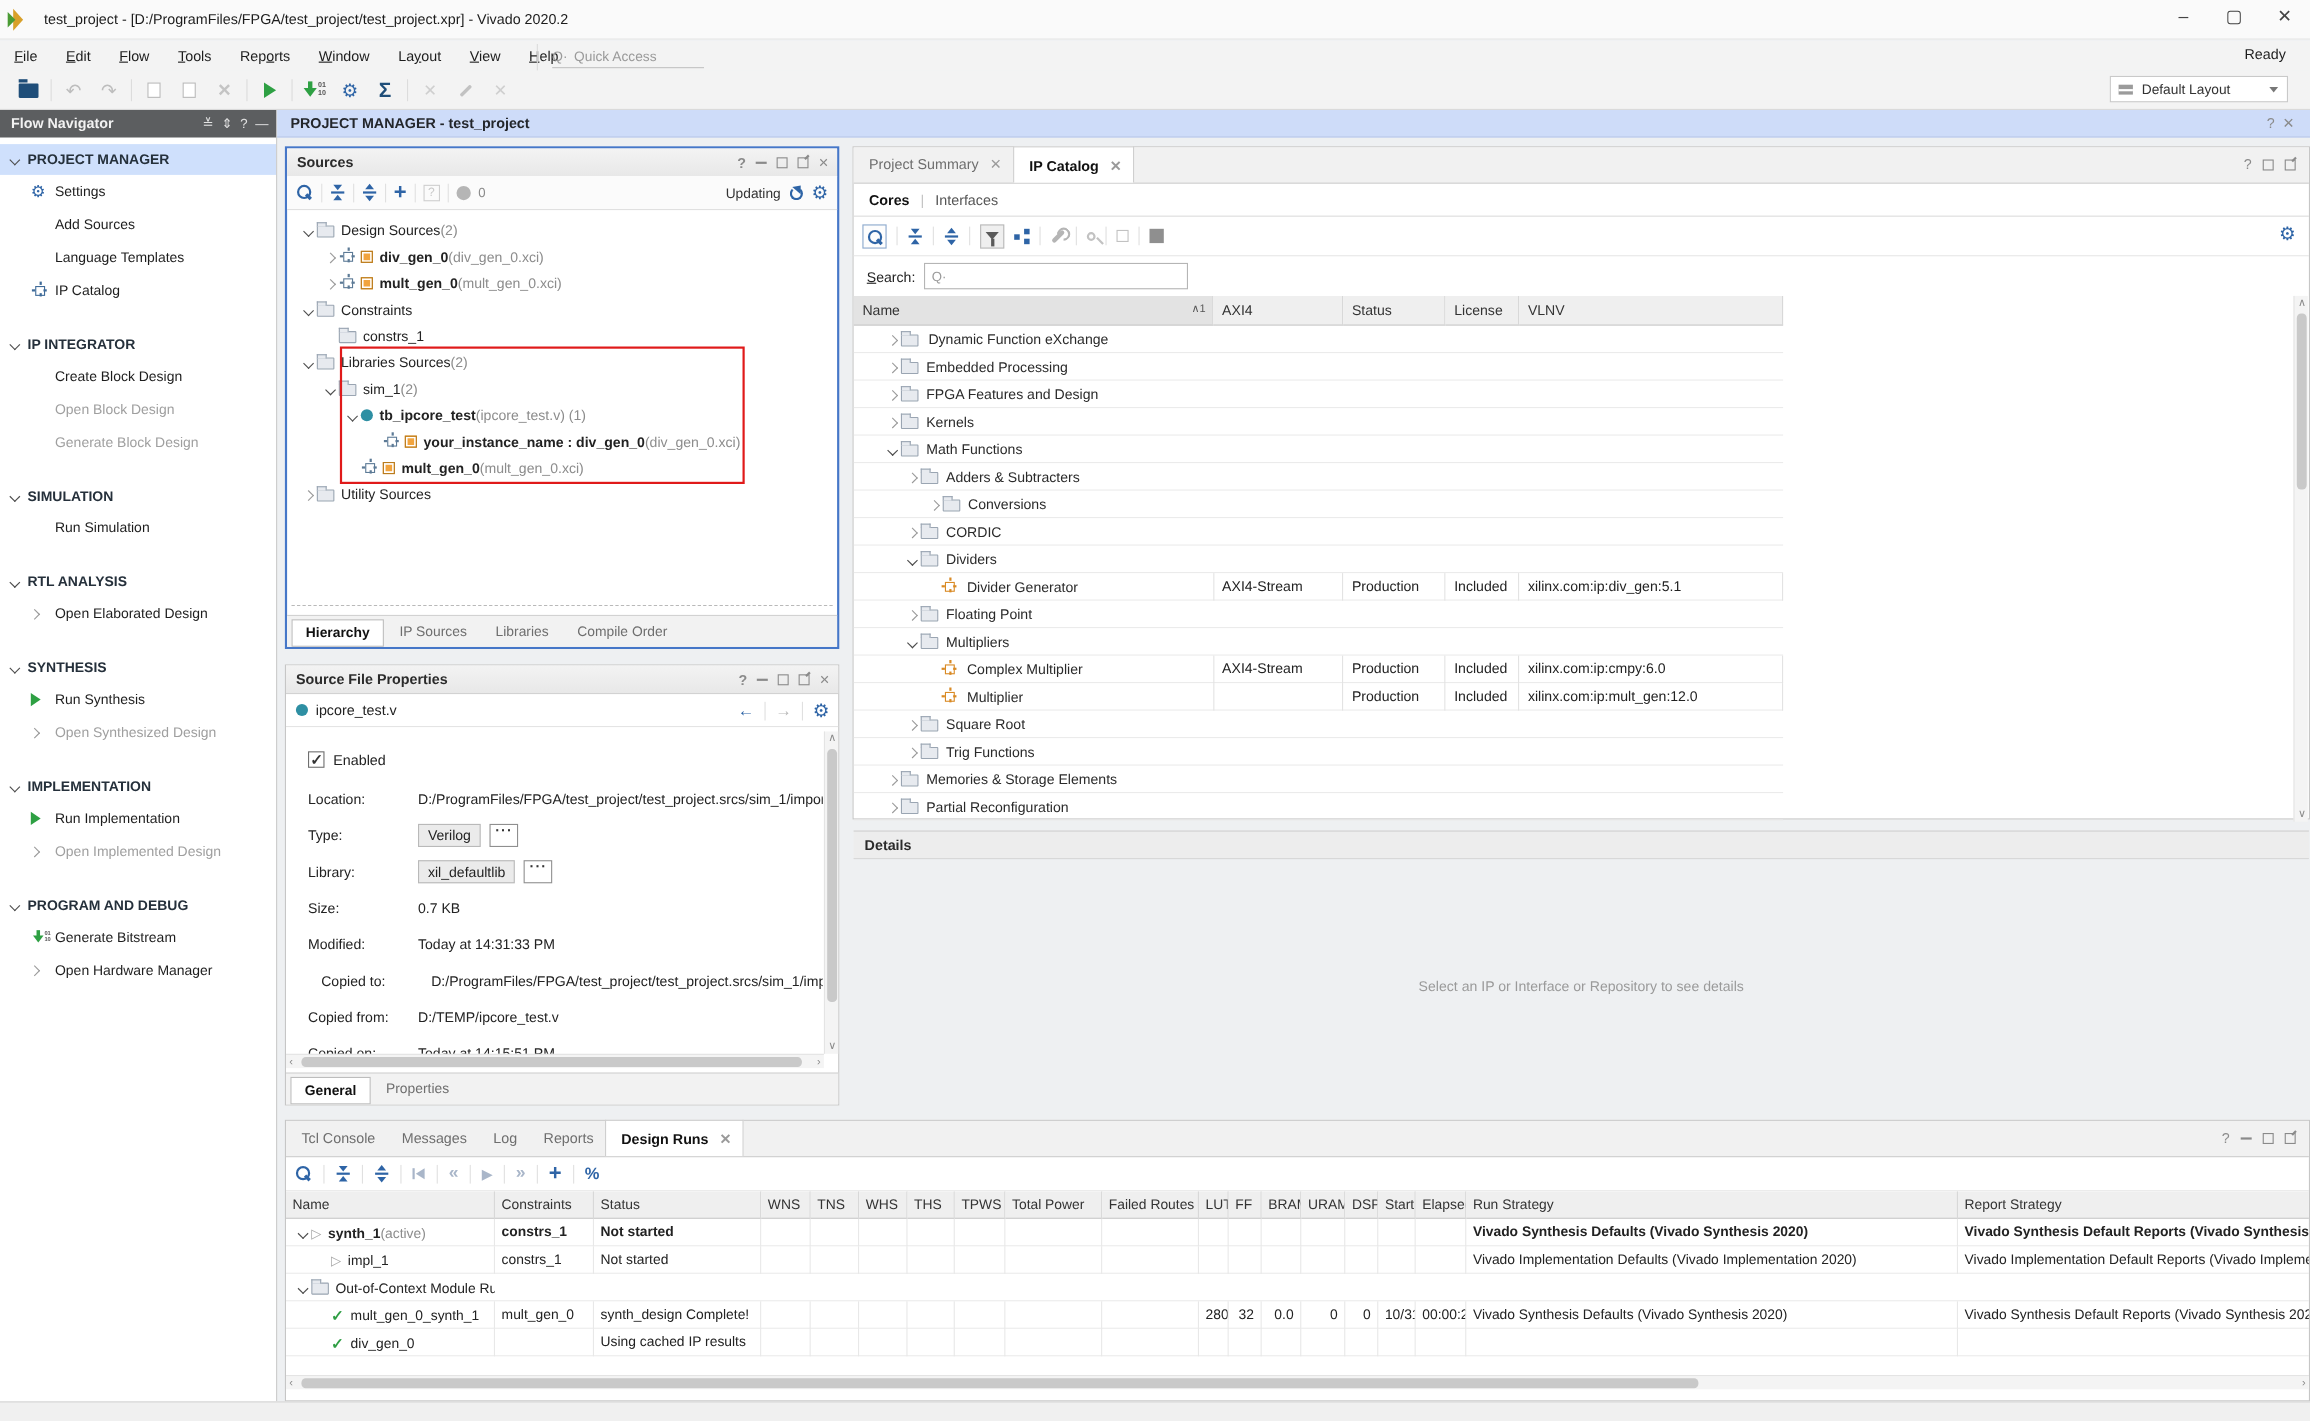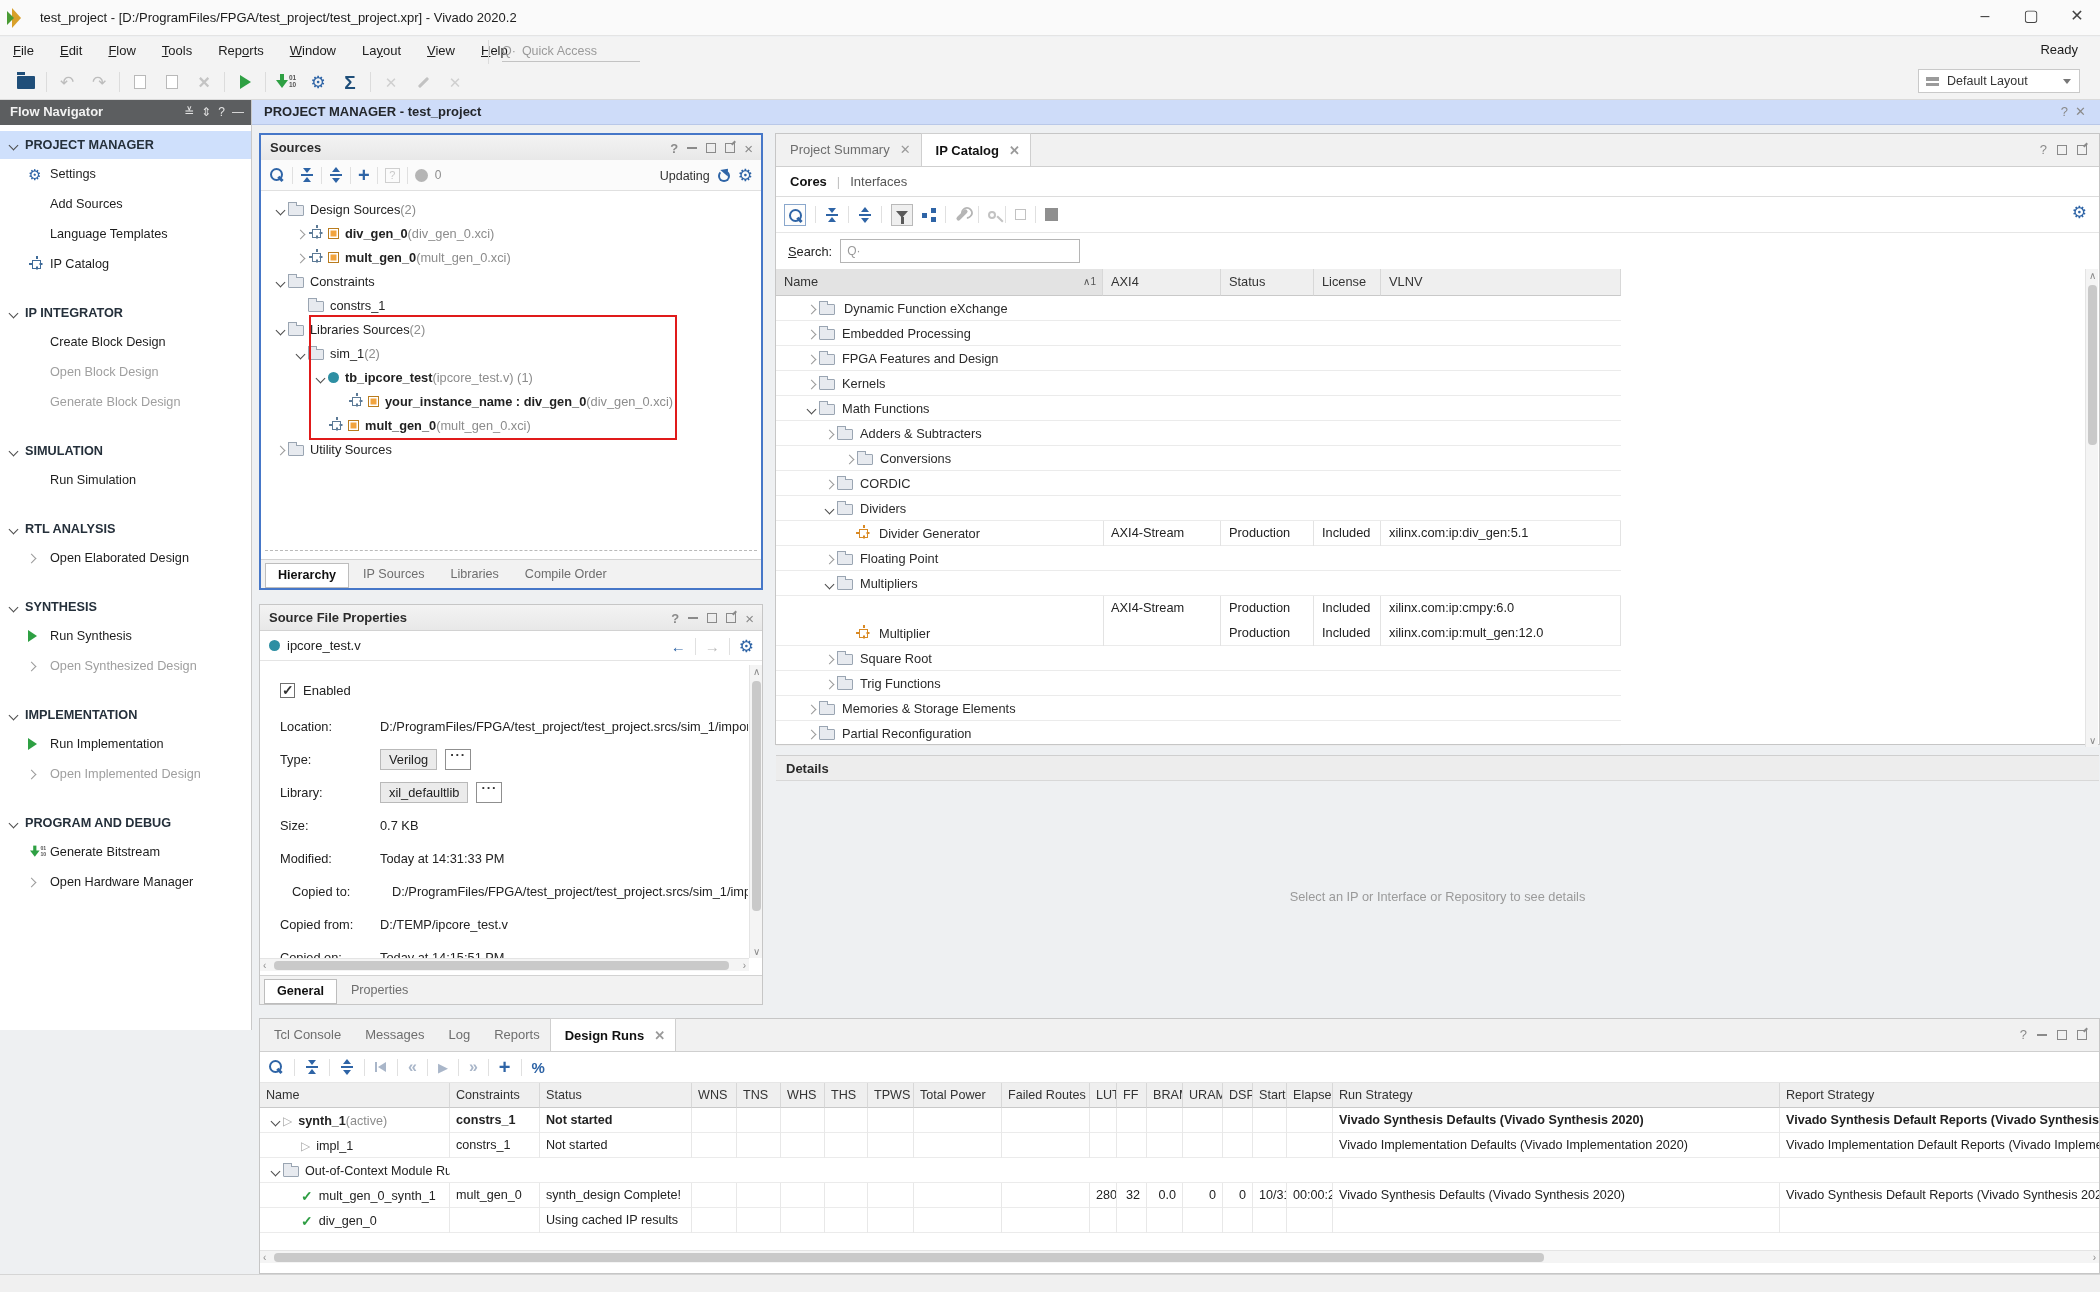--- a/index.html
+++ b/index.html
@@ -85,21 +85,21 @@
   .ic-first::after{content:"";position:absolute;left:3px;top:1px;border-top:5px solid transparent;border-bottom:5px solid transparent;border-right:8px solid #a9b6c9}
   .ic-dash{width:10px;height:2px;background:#8a8a8a}
   .ic-sqr{width:10px;height:10px;border:1.5px solid #8a8a8a}
   .ic-float{width:10px;height:10px;border:1.5px solid #8a8a8a}
   .ic-float::after{content:"";position:absolute;right:-2px;top:-2px;width:5px;height:2px;background:#8a8a8a;transform:rotate(-45deg)}
   .ic-pen{width:13px;height:3px;background:#c2c2c2;border-radius:1px;transform:rotate(-45deg)}
   .cbx{display:inline-block;width:15px;height:15px;border:1px solid #6f6f6f;background:#fff;position:relative;vertical-align:middle}
   .cbx.checked::after{content:"✓";position:absolute;left:1px;top:-2px;font-size:14px;font-weight:bold;color:#333}
 
   
-  #flownav{position:absolute;left:0;top:100px;width:252px;height:930px;background:#fff;border-right:1px solid #c9c9c9}
+  #flownav{position:absolute;left:0;top:100px;width:252px;height:1174px;background:#fff;border-right:1px solid #c9c9c9}
   #fn-head{position:absolute;left:0;top:0;width:100%;height:25px;background:#5c5e60;color:#f2f2f2;font-weight:bold;font-size:13px;line-height:24px;padding-left:10px}
   #fn-head .hic{float:right;margin:6px 7px 0 0;color:#e3e3e3;font-size:12px;font-weight:normal;line-height:12px}
   #fn-body{position:absolute;left:0;top:25px;width:100%;bottom:0;overflow:hidden;padding-top:6px}
   .fn-sec{margin-bottom:20px}
   .fn-sec-head{height:28px;display:flex;align-items:center;padding-left:10px;font-weight:bold;color:#25303b;font-size:12.7px}
   .fn-sec-head .chev{margin-right:9px}
   .fn-sec-head.sel{background:#cfe0fc}
   .fn-item{height:30px;display:flex;align-items:center;padding-left:28px;font-size:12.7px;color:#1d1d1d}
   .fn-item .islot{width:22px;display:inline-flex;justify-content:flex-start;flex:none}
   .fn-item.disabled{color:#9f9f9f}
@@ -707,20 +707,25 @@
         <div style="position: absolute; top: 252px; left: 327px; width: 1px; height: 25px; background: rgb(227, 227, 227);"></div>
         <div class="ipc-row" style="top: 277px; width: 845px; padding-left: 46px;">
           <span class="chevslot"><span class="chev right"></span></span>
           <span class="ic ic-folder"></span>
           <span class="lbl" style="margin-left: 7px;">Floating Point</span>
         </div>
         <div class="ipc-row" style="top: 302px; width: 845px; padding-left: 46px;">
           <span class="chevslot"><span class="chev down"></span></span>
           <span class="ic ic-folder"></span>
           <span class="lbl" style="margin-left: 7px;">Multipliers</span>
+        </div>
+        <div class="ipc-row" style="top: 327px; width: 845px; padding-left: 64px;">
+          <span class="chevslot"></span>
+          <span class="ic ic-ip orange"></span>
+          <span class="lbl" style="margin-left: 7px;">Complex Multiplier</span>
         </div>
         <div class="ipc-cell" style="left: 327px; width: 118px; top: 327px;">AXI4-Stream</div>
         <div class="ipc-cell" style="left: 445px; width: 93px; top: 327px;">Production</div>
         <div class="ipc-cell" style="left: 538px; width: 67px; top: 327px;">Included</div>
         <div class="ipc-cell" style="left: 605px; width: 240px; top: 327px;">xilinx.com:ip:cmpy:6.0</div>
         <div style="position: absolute; top: 327px; left: 327px; width: 1px; height: 25px; background: rgb(227, 227, 227);"></div>
         <div class="ipc-row" style="top: 352px; width: 845px; padding-left: 64px;">
           <span class="chevslot"></span>
           <span class="ic ic-ip orange"></span>
           <span class="lbl" style="margin-left: 7px;">Multiplier</span>

